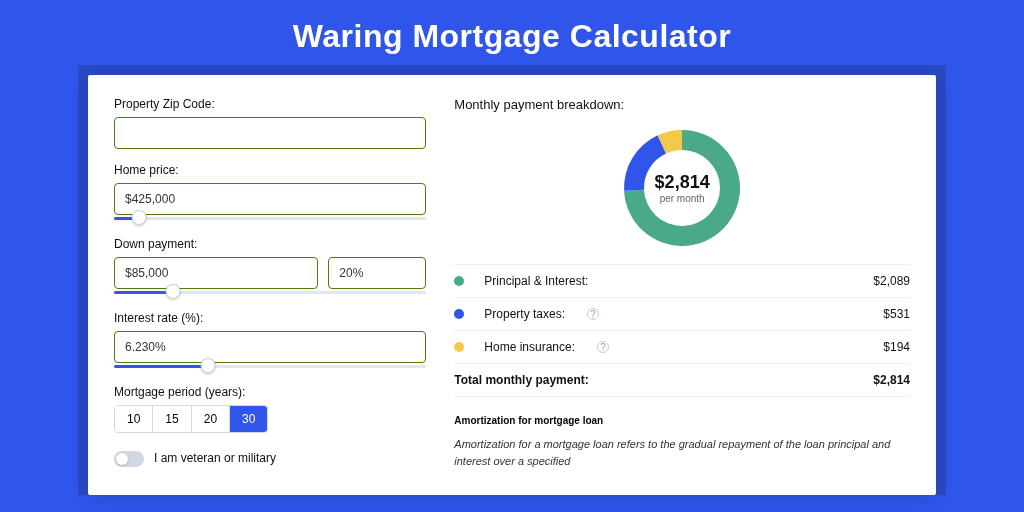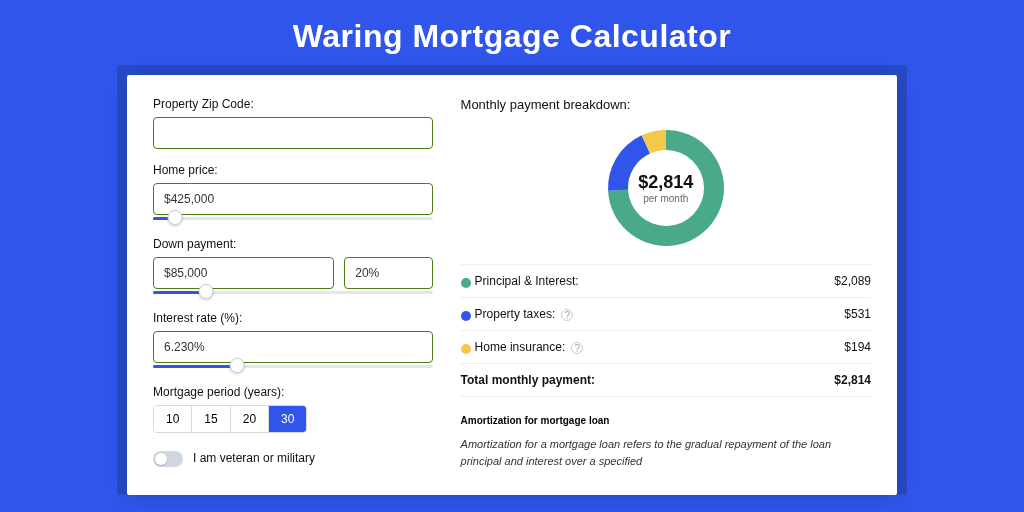--- a/index.html
+++ b/index.html
@@ -1,19 +1,19 @@
 <!DOCTYPE html>
 <html><head>
 <meta charset="utf-8">
 <style>
   * { box-sizing: border-box; margin: 0; padding: 0; font-family: -apple-system, BlinkMacSystemFont, "Segoe UI", Arial, sans-serif; }
   body { width: 1024px; height: 512px; overflow: hidden; background: #2f55ea; }
   .hero-title { text-align: center; padding: 18px 0 10px; }
   .hero-title h1 { color: #fff; font-size: 32px; font-weight: 700; letter-spacing: 0.5px; }
-  .inner-bg { background: #2849c4; margin: 0 auto; width: 790px; padding: 10px 10px 0; }
+  .inner-bg { background: #2849c4; margin: 0 auto; width: 868px; padding: 10px 10px 0; }
   .card { background: #fff; border-radius: 2px; box-shadow: 0 4px 18px rgba(0,0,0,0.12); display: flex; padding: 22px 26px 0; height: 420px; overflow: hidden; }
   .left { width: 42%; padding-right: 22px; }
   .right { width: 58%; padding-left: 6px; }
   .field-label { font-size: 12px; color: #111; margin-bottom: 6px; }
   .field-group { margin-bottom: 14px; }
   .text-input { width: 100%; border: 1px solid #4d7c0f; border-radius: 4px; padding: 8px 10px; font-size: 12px; color: #333; background:#fff; }
   .row { display: flex; gap: 10px; }
   .row .text-input:first-child { flex: 2.4; }
   .row .text-input:last-child { flex: 1; }
   .slider-wrap { position: relative; height: 10px; margin-top: -2px; }
@@ -30,21 +30,21 @@
   .toggle-label { font-size: 12px; color: #111; }
   .section-title { font-size: 13px; font-weight: 400; color: #111; margin-bottom: 14px; }
   .donut-wrap { display: flex; justify-content: center; margin-bottom: 14px; }
   .donut { position: relative; width: 124px; height: 124px; }
   .donut svg { transform: rotate(-90deg); }
   .donut-center { position: absolute; inset: 0; display: flex; flex-direction: column; align-items: center; justify-content: center; }
   .donut-center .val { font-size: 18px; font-weight: 700; color: #111; }
   .donut-center .per { font-size: 10px; color: #666; }
   .legend { border-top: 1px solid #eceef3; }
   .legend-row { display: flex; align-items: center; justify-content: space-between; padding: 9px 0; border-bottom: 1px solid #eceef3; }
-  .legend-left { display: flex; align-items: flex-end; gap: 4px; }
+  .legend-left { display: flex; align-items: center; gap: 20px; }
   .legend-dot { width: 10px; height: 10px; border-radius: 50%; }
   .legend-label { font-size: 12px; color: #111; }
   .legend-val { font-size: 12px; color: #111; }
   .legend-row.total .legend-label, .legend-row.total .legend-val { font-weight: 700; }
   .help-icon { color: #9aa4b5; font-size: 10px; border: 1px solid #c9cdd7; border-radius: 50%; width: 12px; height: 12px; display: inline-flex; align-items: center; justify-content: center; margin-left: 2px; }
   .amort { margin-top: 18px; }
   .amort-title { font-size: 10px; font-weight: 700; margin-bottom: 10px; }
   .amort-text { font-size: 11px; color: #333; line-height: 1.5; font-style: italic; }
 </style>
 </head>

